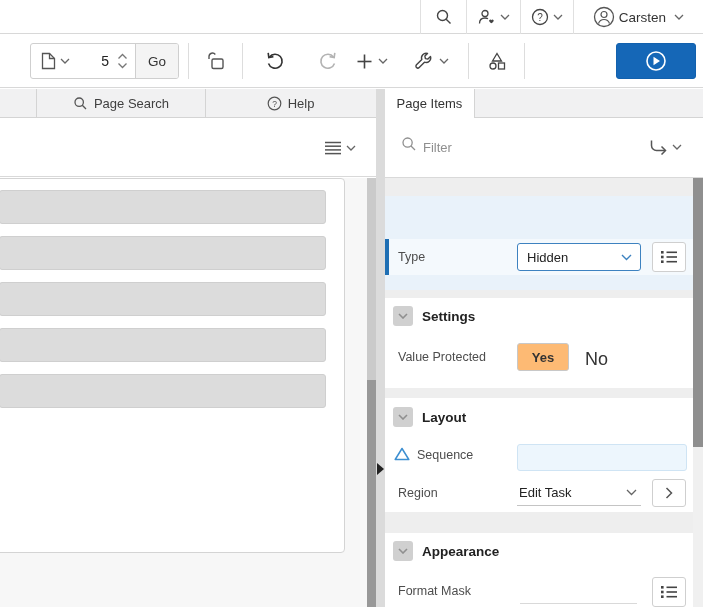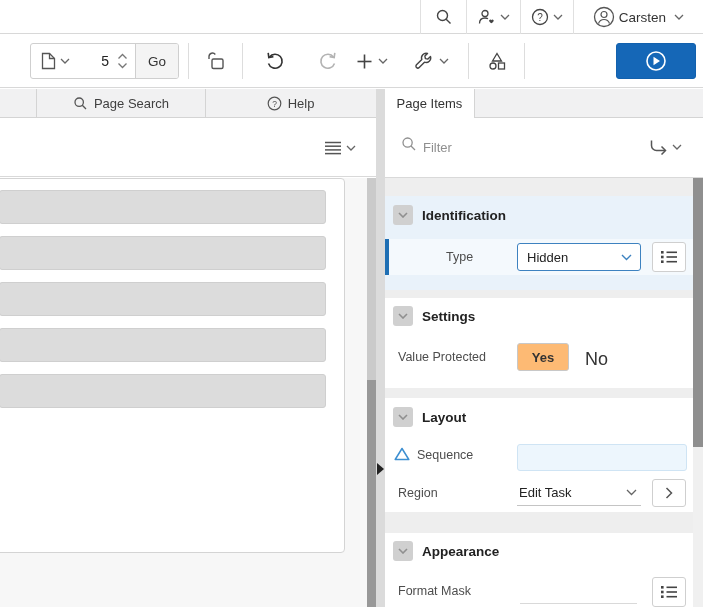--- a/index.html
+++ b/index.html
@@ -330,31 +330,23 @@
           <svg width="10" height="6" viewBox="0 0 10 6">
               <polyline points="1,1 5,5 9,1" fill="none" stroke="#666" stroke-width="1.3"></polyline>
             </svg>
         </span>
       </div>
     </div>
 
     <div class="rcontent">
 
       <div class="section" style="top:18px; height:94px; background:#e9f2fa;">
-        <div class="sec-head" style="top:9px;">
-          <span class="sec-chevbox">
-            <svg width="10" height="6" viewBox="0 0 10 6">
-                <polyline points="1,1 5,5 9,1" fill="none" stroke="#8f8f8f" stroke-width="1.6"></polyline>
-              </svg>
-          </span>
-          <span class="sec-title">Identification</span>
-        </div>
         <div class="abs" style="left:0; top:43px; width:308px; height:36px; background:#f4f9fd;">
           <div class="accent-bar" style="top:0; height:36px;"></div>
-          <span class="prop-label abs" style="left:13px; top:11px;margin-left:48px;">Type</span>
+          <span class="prop-label abs" style="left:13px; top:11px;">Type</span>
           <div class="sel" style="left:132px; top:4px; width:124px;">
             <span>Hidden</span>
             <span class="icon">
               <svg width="11" height="7" viewBox="0 0 11 7">
                   <polyline points="1,1 5.5,5.5 10,1" fill="none" stroke="#3d82c0" stroke-width="1.4"></polyline>
                 </svg>
             </span>
           </div>
           <div class="mini-btn" style="left:267px; top:3px;">
             <span class="icon">

